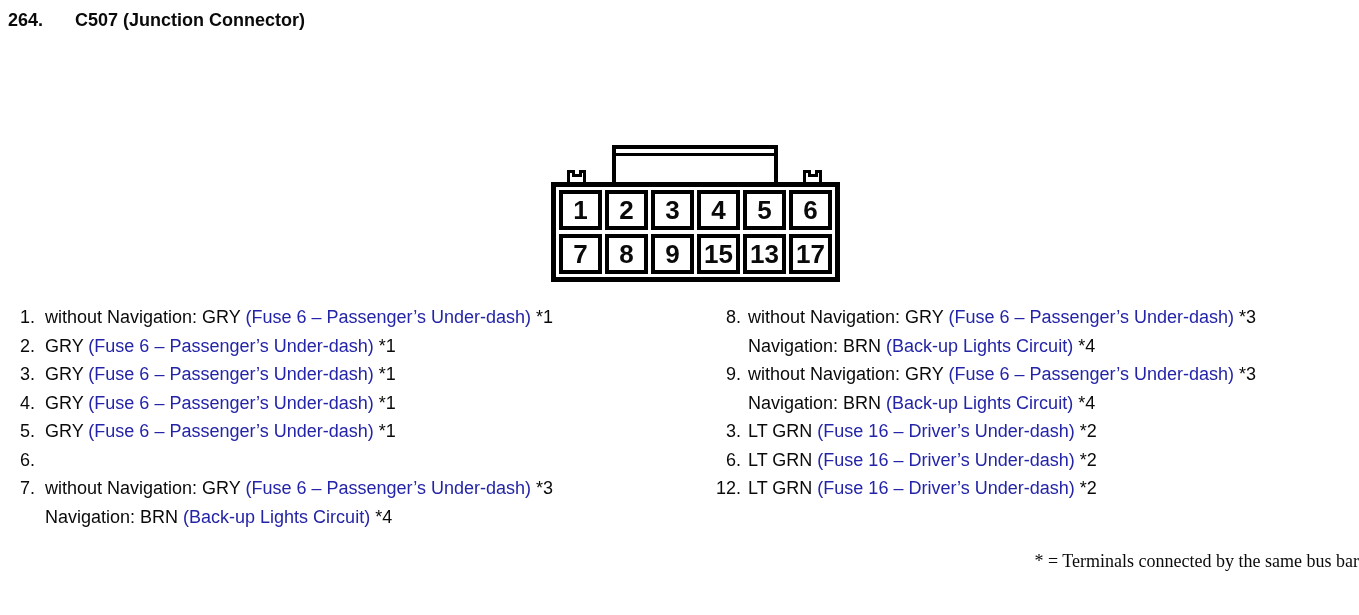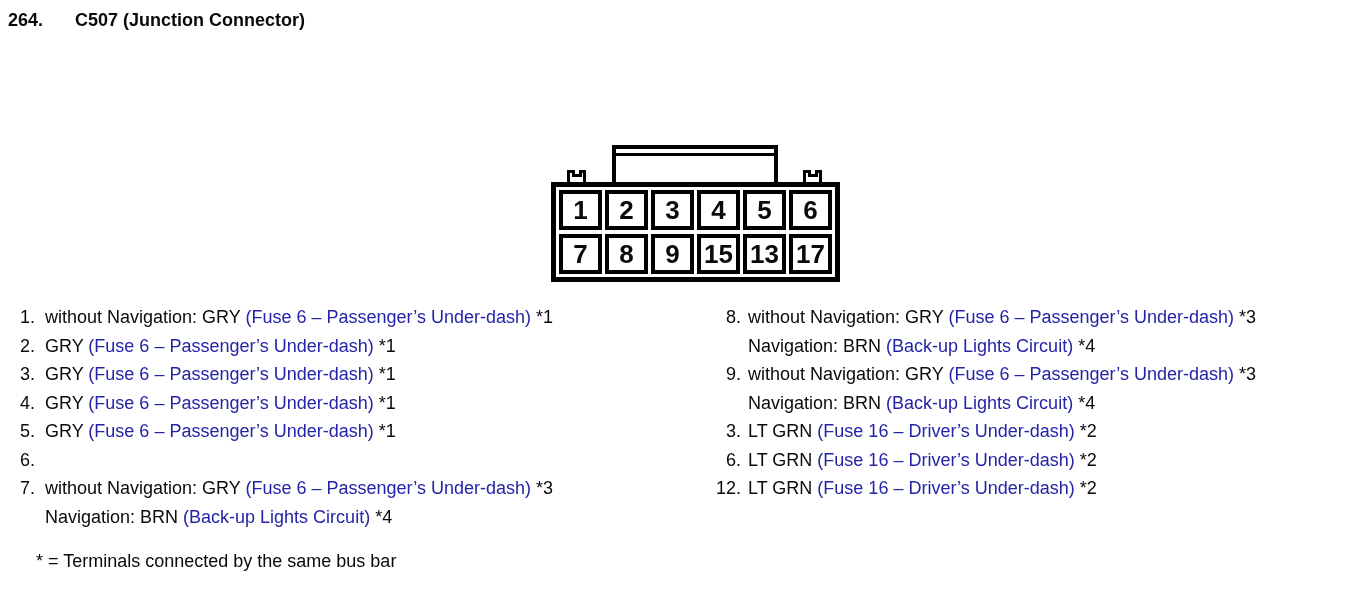--- a/index.html
+++ b/index.html
@@ -50,21 +50,21 @@
   .pin-col-left  { left:18px; }
   .pin-col-right { left:712px; }
   .pin-item { display:flex; }
   .pin-num { text-align:right; flex-shrink:0; }
   .pin-col-left  .pin-num { width:17px; margin-right:10px; }
   .pin-col-right .pin-num { width:29px; margin-right:7px; }
   .pin-text { white-space:nowrap; }
   .link { color:var(--link-color, #2424a8); }
 
   
-  .footnote { position:absolute; left:36px; right:0; top:551px; text-align:left; font-size:18px; }
+  .footnote { position:absolute; left:36px; right:0; top:551px; text-align:right; font-size:18px;font-family:Liberation Serif, serif; }
 </style>
 </head>
 <body>
 
 <div class="header">
   <div class="title-row">
     <span class="item-no">264.</span>
     <span>C507 (Junction Connector)</span>
   </div>
 </div>

